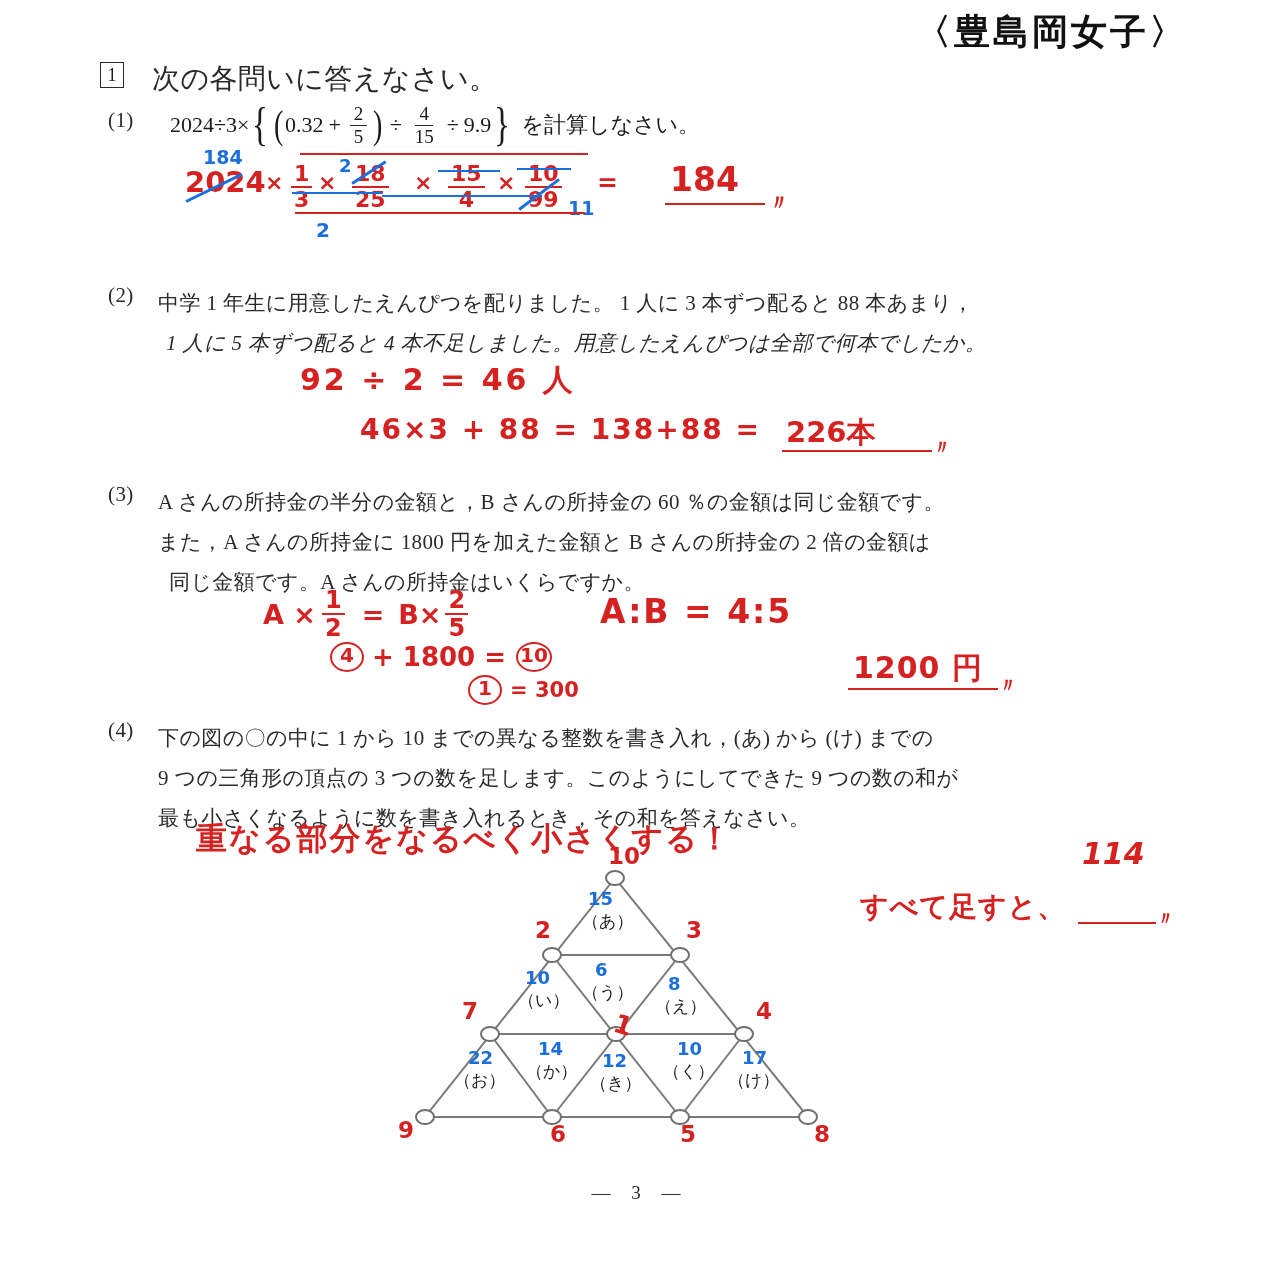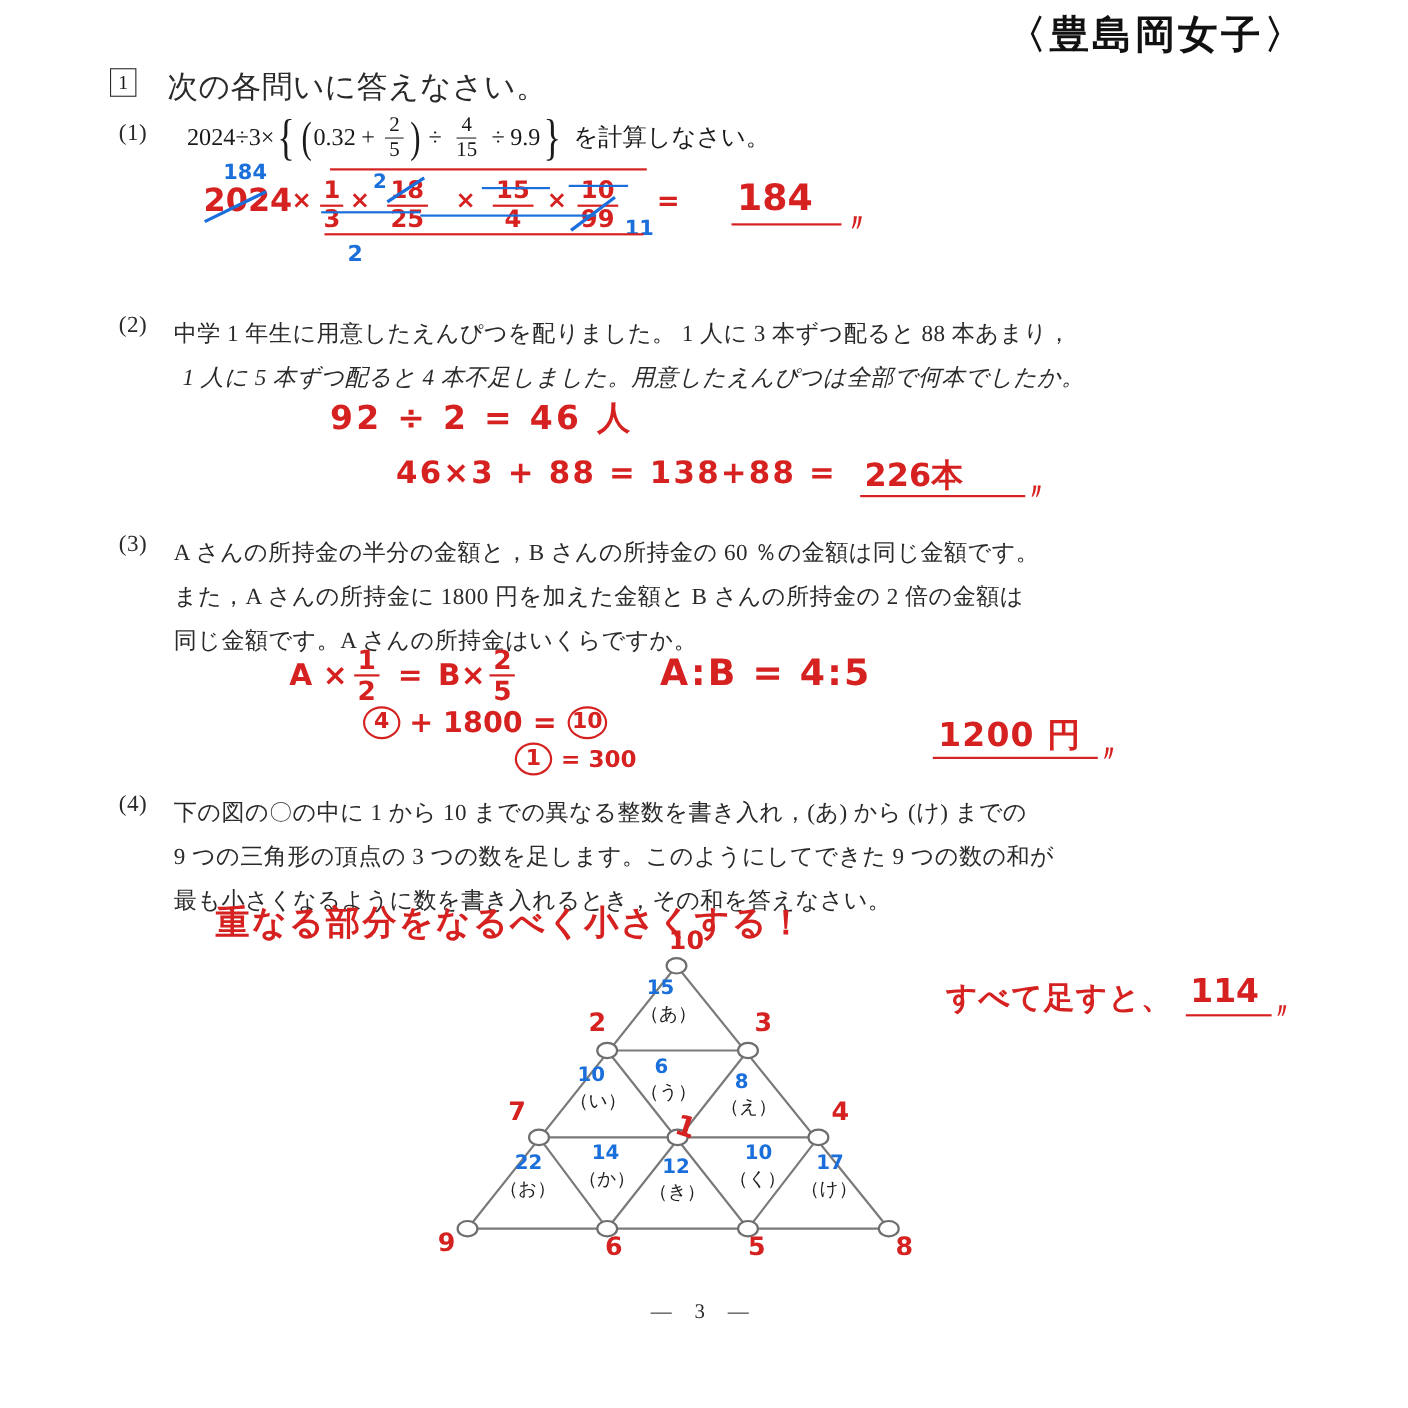--- a/index.html
+++ b/index.html
@@ -291,21 +291,21 @@
 
 <div class="hand" style="left:300px; top:360px; font-size:30px; letter-spacing:3px;">92 ÷ 2 = 46 人</div>
 <div class="hand" style="left:360px; top:413px; font-size:28px; letter-spacing:2px;">46×3 + 88 = 138+88 = </div>
 <div class="hand" style="left:786px; top:413px; font-size:29px;">226本</div>
 <div class="ans-underline" style="left:782px; top:450px; width:150px;"></div>
 <div class="hand" style="left:932px; top:434px; font-size:20px;">〃</div>
 
 <div class="qlabel printed" style="left:108px; top:482px;">(3)</div>
 <div class="qbody printed" style="left:158px; top:482px;">A さんの所持金の半分の金額と，B さんの所持金の 60 ％の金額は同じ金額です。</div>
 <div class="qbody printed" style="left:158px; top:522px;">また，A さんの所持金に 1800 円を加えた金額と B さんの所持金の 2 倍の金額は</div>
-<div class="qbody printed" style="left:158px; top:562px;">同じ金額です。A さんの所持金はいくらですか。</div>
+<div class="qbody printed" style="left:169px; top:562px;">同じ金額です。A さんの所持金はいくらですか。</div>
 
 <div style="position:absolute; left:263px; top:588px; display:flex; align-items:center;">
   <span class="hand" style="position:static; font-size:27px;">A ×</span>
   <span class="hand hfrac" style="position:static; font-size:24px; margin-left:6px;">
     <span class="num">1</span>
     <span class="den">2</span>
   </span>
   <span class="hand" style="position:static; font-size:27px; margin-left:14px;">=</span>
   <span class="hand" style="position:static; font-size:27px; margin-left:14px;">B×</span>
   <span class="hand hfrac" style="position:static; font-size:24px; margin-left:4px;">
@@ -332,21 +332,21 @@
 <div class="hand" style="left:998px; top:672px; font-size:20px;">〃</div>
 
 <div class="qlabel printed" style="left:108px; top:718px;">(4)</div>
 <div class="qbody printed" style="left:158px; top:718px;">下の図の〇の中に 1 から 10 までの異なる整数を書き入れ，(あ) から (け) までの</div>
 <div class="qbody printed" style="left:158px; top:758px;">9 つの三角形の頂点の 3 つの数を足します。このようにしてできた 9 つの数の和が</div>
 <div class="qbody printed" style="left:158px; top:798px;">最も小さくなるように数を書き入れるとき，その和を答えなさい。</div>
 
 <div class="hand" style="left:196px; top:818px; font-size:31px; letter-spacing:2px;">重なる部分をなるべく小さくする！</div>
 
 <div class="hand" style="left:860px; top:888px; font-size:28px; letter-spacing:1px;">すべて足すと、</div>
-<div class="hand" style="left:1082px; top:884px; font-size:30px;">114</div>
+<div class="hand" style="left:1082px; top:836px; font-size:30px;font-style:italic;">114</div>
 <div class="ans-underline" style="left:1078px; top:922px; width:78px;"></div>
 <div class="hand" style="left:1156px; top:906px; font-size:19px;">〃</div>
 
 <div id="figure">
   <svg width="470" height="300" viewBox="0 0 470 300">
     <g stroke="#7a7a7a" stroke-width="2" fill="none" stroke-linecap="round">
 
       <path d="M225 23 L35 262 L418 262 Z"></path>
 
       <path d="M162 100 L290 100"></path>

